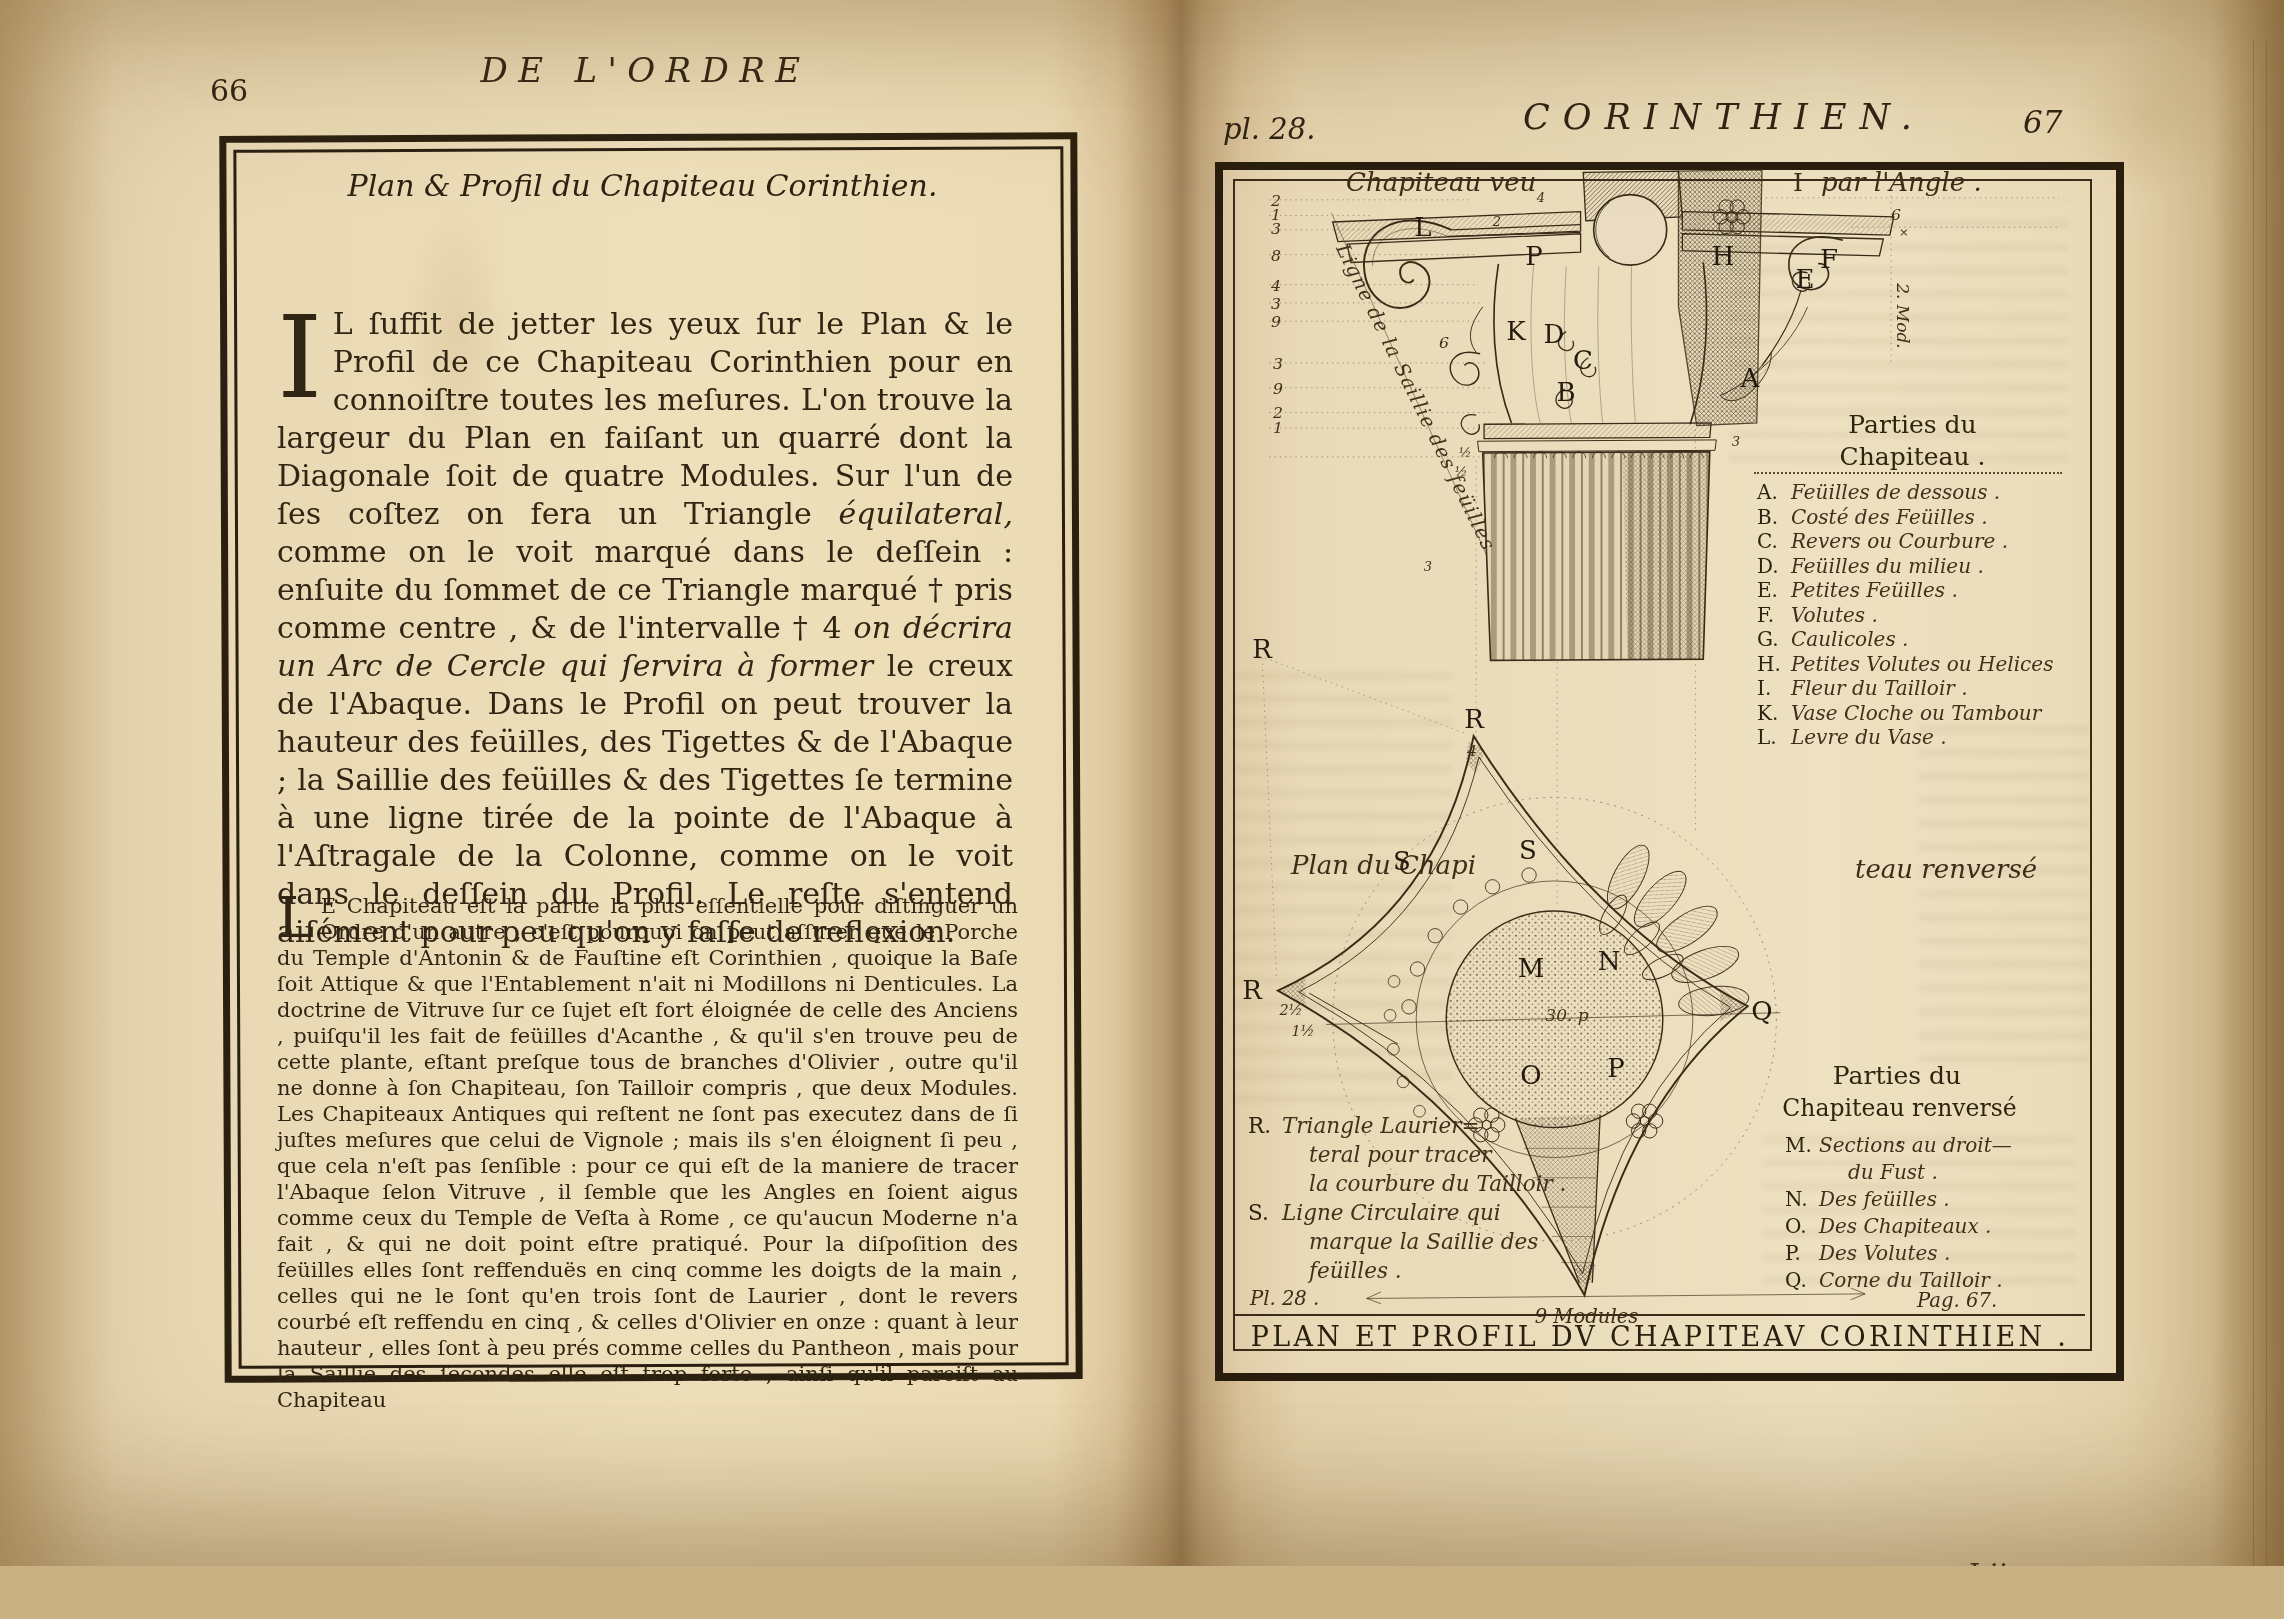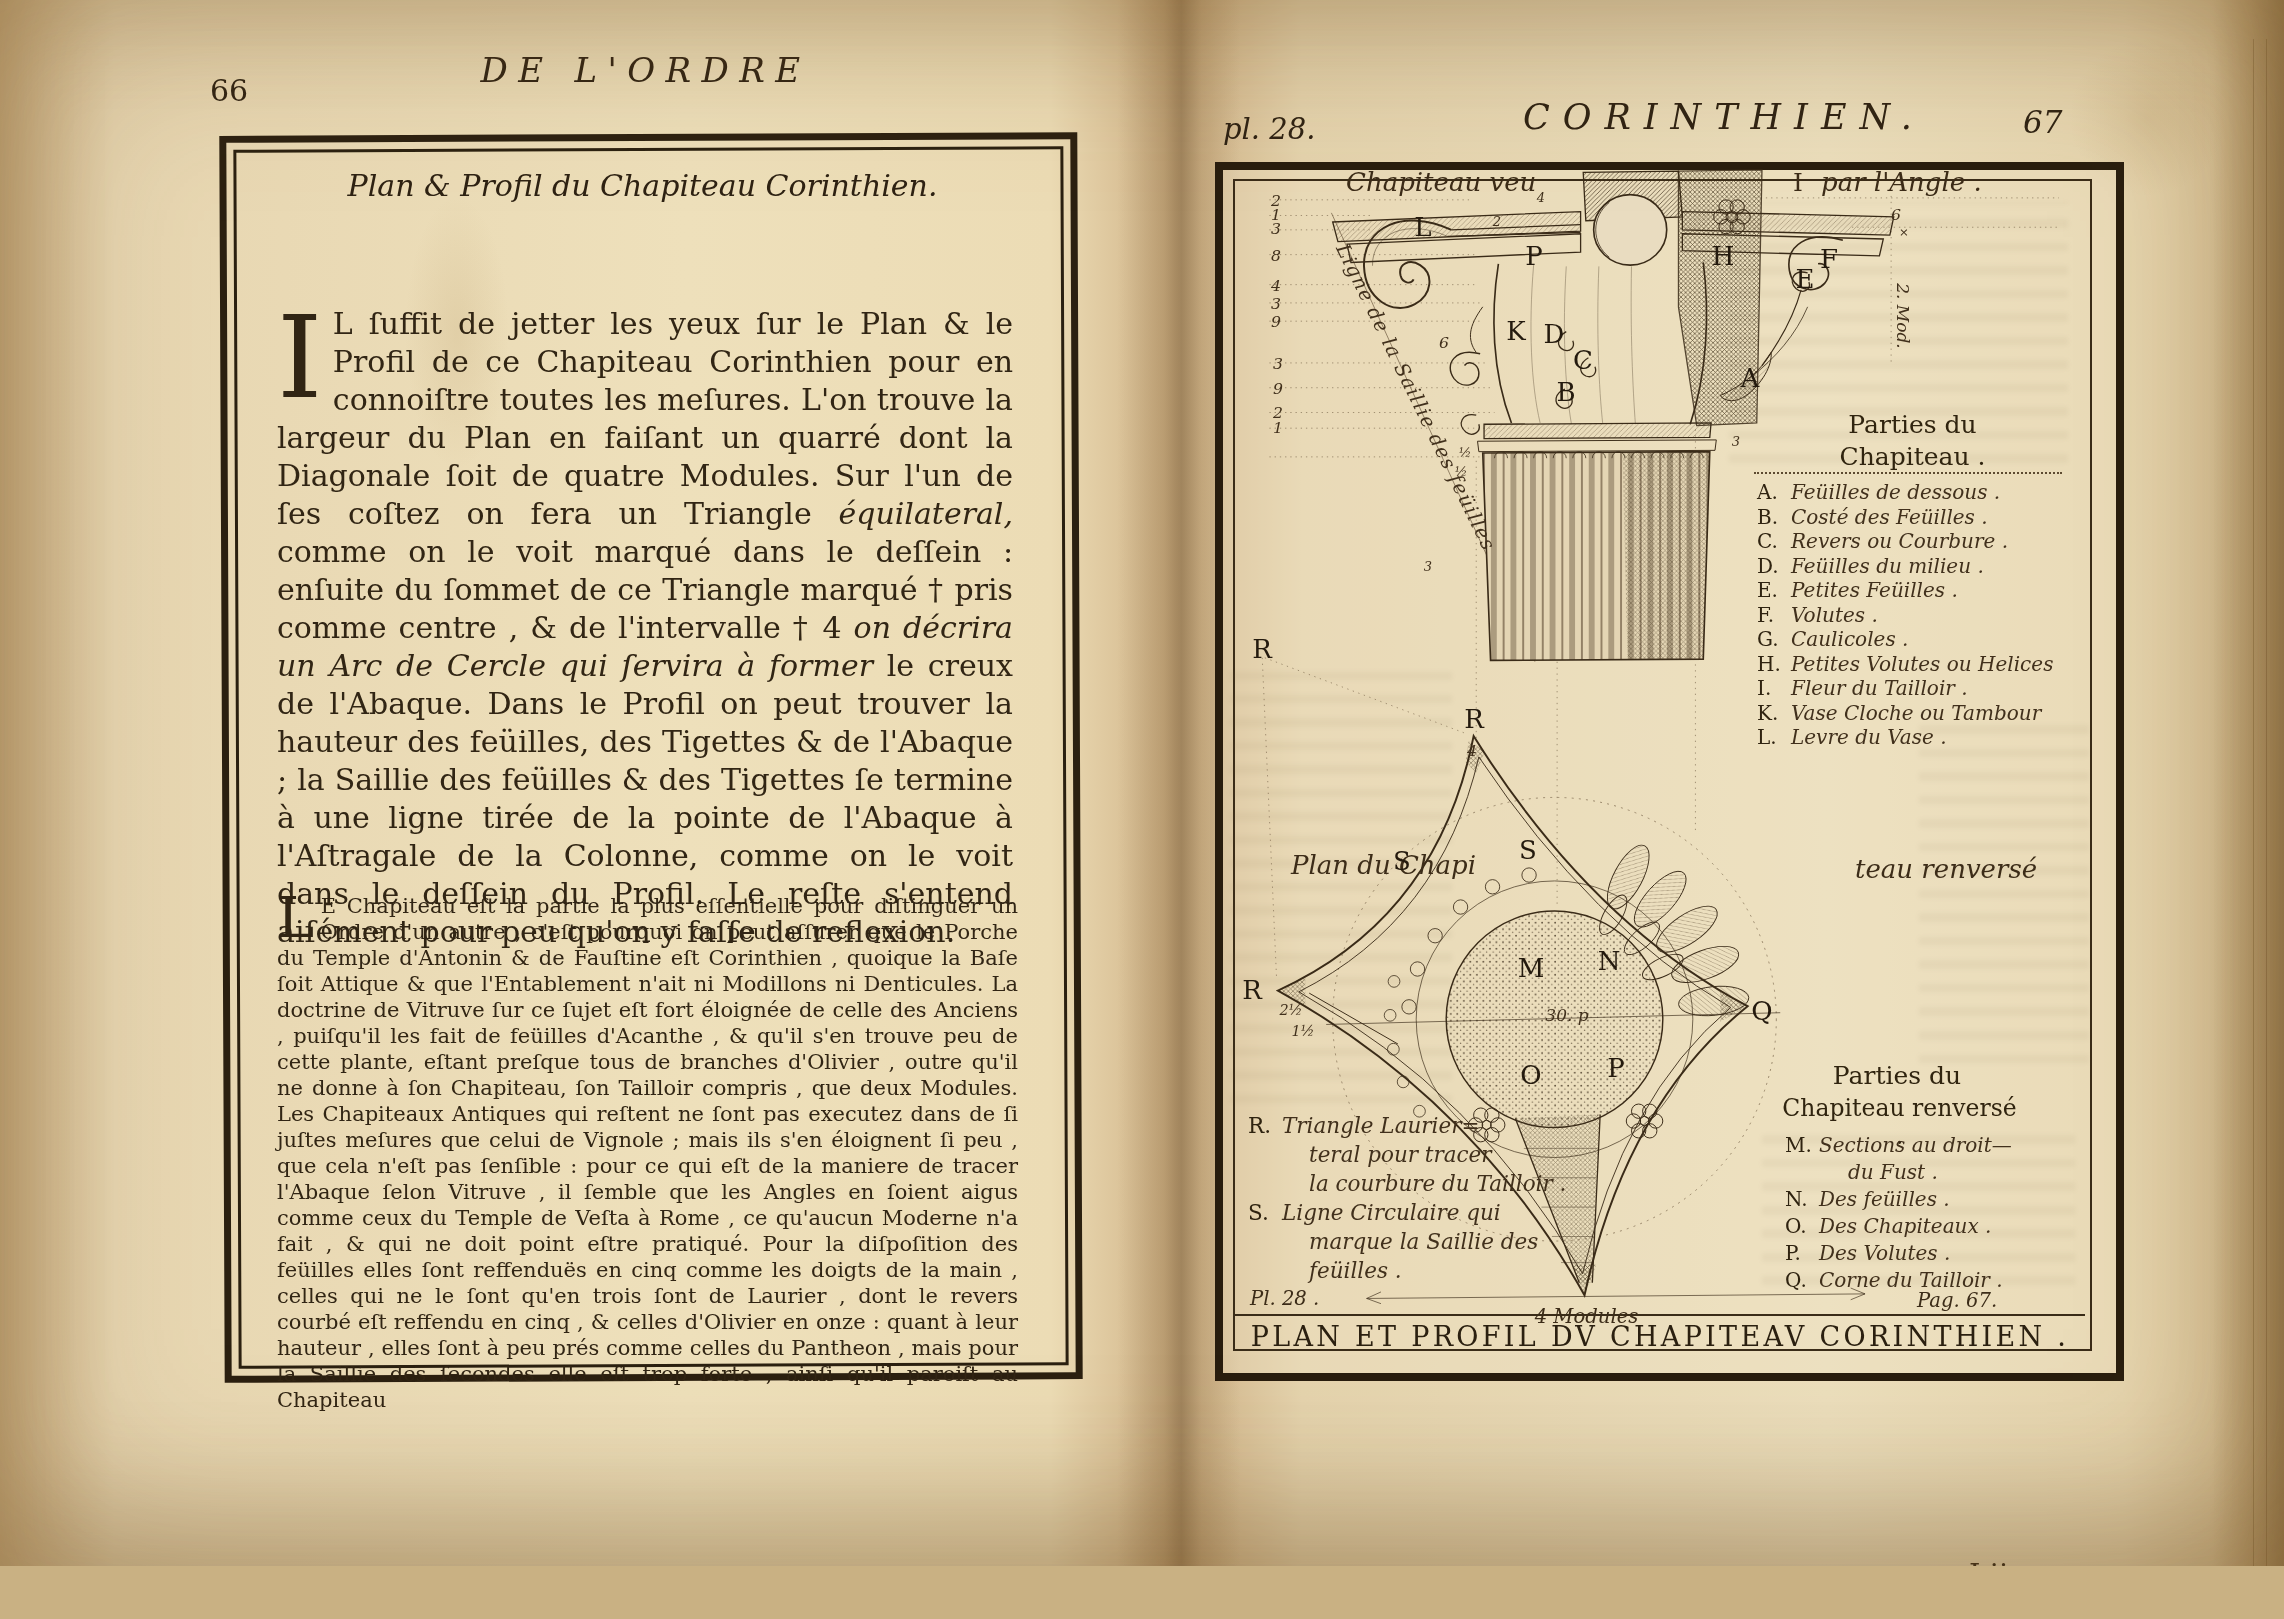--- a/index.html
+++ b/index.html
@@ -382,21 +382,21 @@
         <span class="lk"></span>
         <span class="lv">marque la Saillie des</span>
       </div>
       <div class="lline cont">
         <span class="lk"></span>
         <span class="lv">feüilles .</span>
       </div>
     </div>
 
   <div class="txt brow" style="left:1250px;top:1287px;">Pl. 28 .</div>
-  <div class="txt brow" style="left:1521px;top:1305px;width:131px;text-align:center;">4 Modules</div>
+  <div class="txt brow" style="left:1521px;top:1305px;width:131px;text-align:center;">9 Modules</div>
   <div class="txt brow" style="left:1917px;top:1289px;">Pag. 67.</div>
 
   <div class="caption-rule"></div>
   <div class="txt bcaption">PLAN ET PROFIL DV CHAPITEAV CORINTHIEN .</div>
 
   <div>
       <span class="ann cap" style="left: 1423px; top: 227px; transform: translate(-50%, -50%);">L</span>
       <span class="ann cap" style="left: 1534px; top: 256px; transform: translate(-50%, -50%);">P</span>
       <span class="ann cap" style="left: 1723px; top: 256px; transform: translate(-50%, -50%);">H</span>
       <span class="ann cap" style="left: 1829px; top: 259px; transform: translate(-50%, -50%);">F</span>

